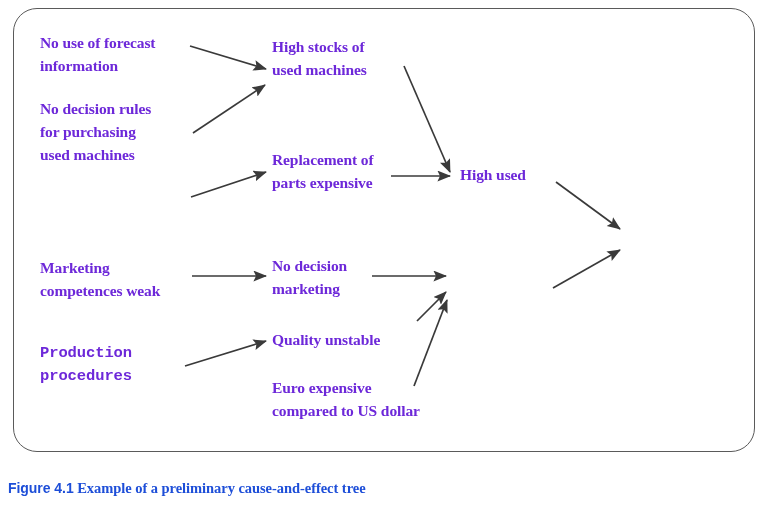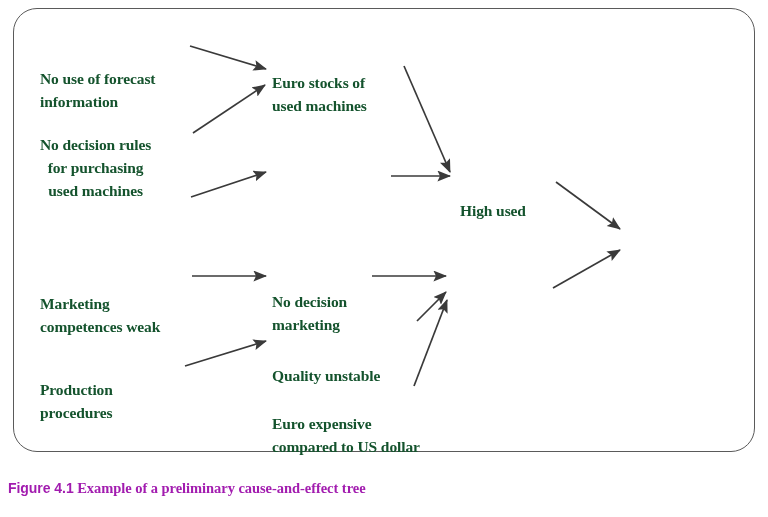--- a/index.html
+++ b/index.html
@@ -44,35 +44,34 @@
     height: 517px;
     pointer-events: none;
   }
 
   
   .node {
     position: absolute;
     font-size: 15.5px;
     line-height: 23px;
     font-weight: 600;
-    color: #14532d;
+    color: #6d28d9;
     white-space: pre-line;
     letter-spacing: -0.1px;
-    margin-top: 36px;
   }
 
   
   .caption {
     position: absolute;
     left: 8px;
     top: 478px;
     width: 750px;
     font-size: 14.5px;
     line-height: 20px;
-    color: #a21caf;
+    color: #1d4ed8;
     letter-spacing: -0.05px;
   }
   .caption .cap-label {
     font-family: "Liberation Sans", "DejaVu Sans", sans-serif;
     font-weight: bold;
     font-size: 14px;
   }
   .caption .cap-text {
     font-family: "Liberation Serif", "DejaVu Serif", serif;
     font-weight: 600;
@@ -103,34 +102,36 @@
         <line x1="417" y1="321" x2="446" y2="292"></line>
         <line x1="414" y1="386" x2="447" y2="300"></line>
         <line x1="556" y1="182" x2="620" y2="229"></line>
         <line x1="553" y1="288" x2="620" y2="250"></line>
       </g>
   </svg>
 
   <div class="node" style="left:40px; top:31px;">No use of forecast
 information</div>
 
-  <div class="node" style="left:40px; top:97px;text-align:center;">No decision rules
+  <div class="node" style="left:40px; top:97px;">No decision rules
 for purchasing
 used machines</div>
 
 
   <div class="node" style="left:40px; top:256px;">Marketing
 competences weak</div>
 
-  <div class="node" style="left:40px; top:342px;">Production
+  <div class="node" style="left:40px; top:342px;font-family:Liberation Mono, monospace;">Production
 procedures</div>
 
-  <div class="node" style="left:272px; top:35px;">Euro stocks of
+  <div class="node" style="left:272px; top:35px;">High stocks of
 used machines</div>
 
+  <div class="node" style="left:272px; top:148px;">Replacement of
+parts expensive</div>
 
   <div class="node" style="left:272px; top:254px;">No decision
 marketing</div>
 
   <div class="node" style="left:272px; top:328px;">Quality unstable</div>
 
   <div class="node" style="left:272px; top:376px;">Euro expensive
 compared to US dollar</div>
 
   <div class="node" style="left:460px; top:163px;">High used</div>

